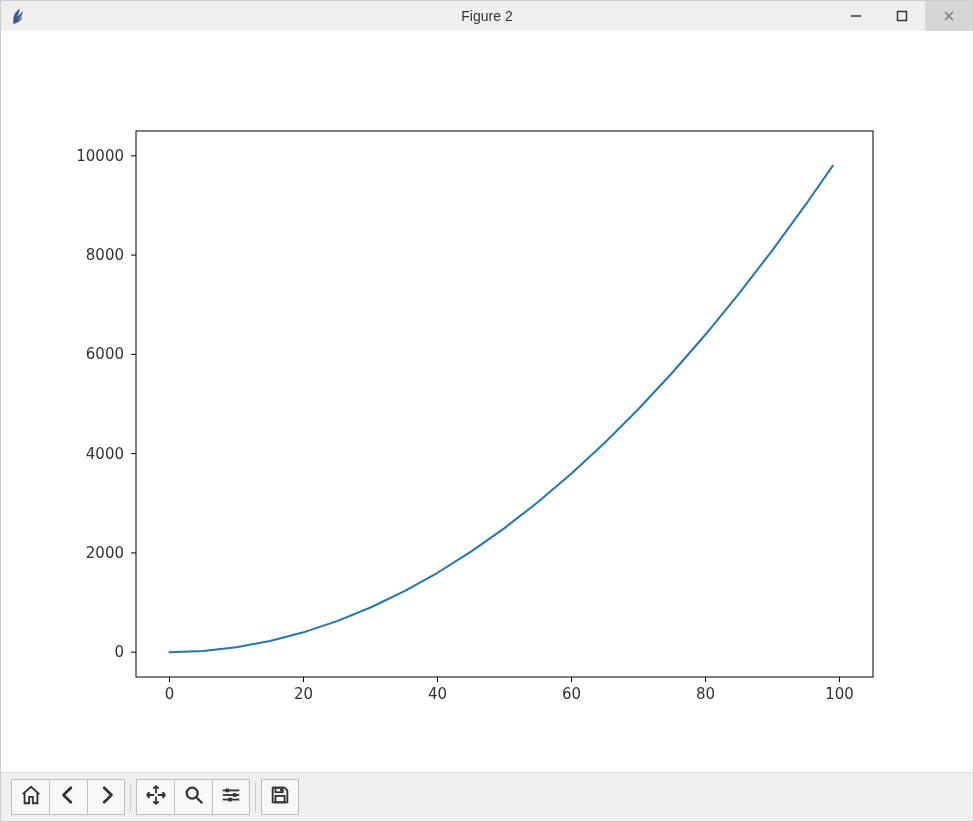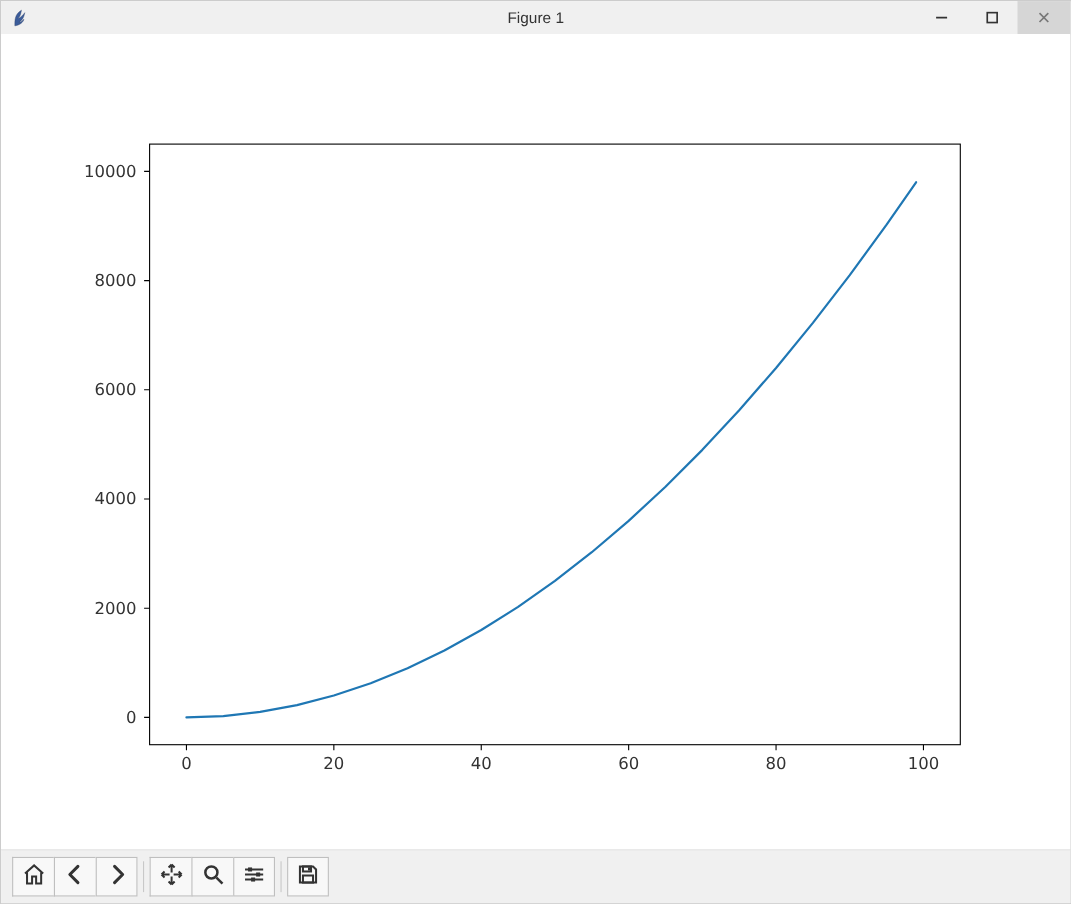--- a/index.html
+++ b/index.html
@@ -132,21 +132,21 @@
 <body>
 
 <div class="window">
 
   <div class="titlebar">
     <span class="app-icon">
       <svg viewBox="0 0 24 24" width="18" height="22">
         <path d="M6 22 C6 14 6 8 14 3 C13 8 13 9 10 13 C14 11 15 10 18 6 C17 11 16 14 11 18 C14 17 15 16 17 14 C16 18 12 21 6 22 Z" fill="#3b5c9a" stroke="#2a3d66" stroke-width="0.5"></path>
       </svg>
     </span>
-    <span class="title-text">Figure 1</span>
+    <span class="title-text">Figure 2</span>
     <div class="controls">
       <div class="ctl" title="Minimize">
         <svg viewBox="0 0 12 12" width="12" height="12">
             <line x1="1" y1="6" x2="11" y2="6" stroke="#333" stroke-width="1.5"></line>
           </svg>
       </div>
       <div class="ctl" title="Maximize">
         <svg viewBox="0 0 12 12" width="12" height="12">
             <rect x="1.5" y="1.5" width="9" height="9" fill="none" stroke="#333" stroke-width="1.5"></rect>
           </svg>

